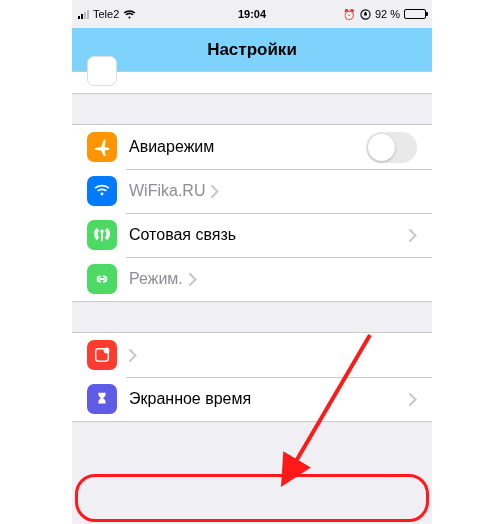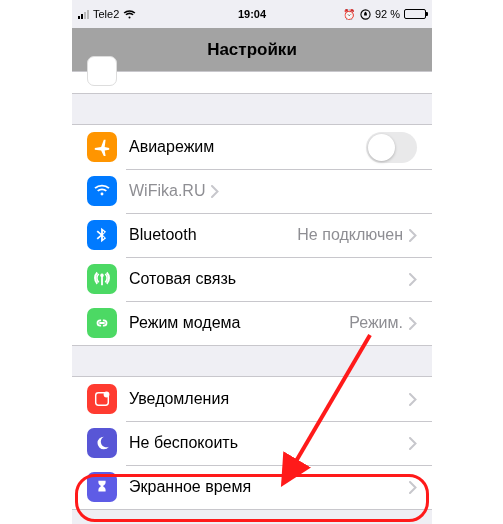--- a/index.html
+++ b/index.html
@@ -21,21 +21,21 @@
   .signal { display:flex; align-items:flex-end; gap:1px; }
   .signal i { width:2px; background:#000; display:block; }
   .signal i:nth-child(1){height:3px;} .signal i:nth-child(2){height:5px;}
   .signal i:nth-child(3){height:7px;background:#bbb;} .signal i:nth-child(4){height:9px;background:#bbb;}
   .alarm { font-size:10px; }
   .battery-shell{width:22px;height:10px;border:1px solid #000;border-radius:2px;position:relative;padding:1px;}
   .battery-shell::after{content:"";position:absolute;right:-3px;top:2px;width:2px;height:4px;background:#000;border-radius:0 1px 1px 0;}
   .battery-level{height:100%;width:22%;background:#000;}
 
   
-  .navbar { height:44px; display:flex; align-items:center; justify-content:center; background:#a3a3a3; border-bottom:1px solid #c8c7cc; }
+  .navbar { height:44px; display:flex; align-items:center; justify-content:center; background:#7dd3fc; border-bottom:1px solid #c8c7cc; }
   .navbar h1{ font-size:17px; font-weight:600; }
 
   
   .peek { height:22px; position:relative; background:#fff; border-bottom:1px solid #c8c7cc; }
   .peek .ghost{ position:absolute; left:15px; top:-16px; width:30px; height:30px; border-radius:7px; border:1px solid #ddd; background:#fff;}
 
   .group-gap{ height:30px; }
 
   .group { background:#fff; border-top:1px solid #c8c7cc; border-bottom:1px solid #c8c7cc; }
   .row { display:flex; align-items:center; height:44px; padding:15px 15px; position:relative; }
@@ -119,89 +119,64 @@
         <svg width="18" height="18" viewBox="0 0 20 20">
             <path fill="#fff" d="M10 15a1.6 1.6 0 100-3.2 1.6 1.6 0 000 3.2zm-4-4.4a6.5 6.5 0 018 0l1.5-1.5a8.7 8.7 0 00-11 0zm-3-3a11 11 0 0114 0l1.5-1.5a13.2 13.2 0 00-17 0z"></path>
           </svg>
       </span>
       <span class="value">WiFika.RU</span>
       <svg class="chev" width="8" height="13" viewBox="0 0 8 13">
           <path d="M1 1l5.5 5.5L1 12" stroke="#c7c7cc" stroke-width="2" fill="none" stroke-linecap="round"></path>
         </svg>
     </div>
 
-    <div class="row">
-      <span class="icon-slot c-blue">
-        <svg width="18" height="18" viewBox="0 0 20 20">
-            <path fill="#fff" d="M9 2v6.2L5.4 5 4 6.4 8.3 10 4 13.6 5.4 15 9 11.8V18l5.5-4.5L11 10l3.5-3.5zm2 3.3L12.7 7 11 8.4zm0 9.4v-3l1.7 1.3z"></path>
-          </svg>
-      </span>
-      <span class="label">Bluetooth</span>
-      <span class="value">Не подключен</span>
-      <svg class="chev" width="8" height="13" viewBox="0 0 8 13">
-          <path d="M1 1l5.5 5.5L1 12" stroke="#c7c7cc" stroke-width="2" fill="none" stroke-linecap="round"></path>
-        </svg>
-    </div>
 
     <div class="row">
       <span class="icon-slot c-green">
         <svg width="18" height="18" viewBox="0 0 20 20">
             <path fill="#fff" d="M10 4a2 2 0 00-1 3.7V17h2V7.7A2 2 0 0010 4zM5.5 3.5L4 2a10 10 0 000 14l1.5-1.5a8 8 0 010-11zm9 0a8 8 0 010 11L16 16a10 10 0 000-14zM7 5L5.8 3.8a7 7 0 000 10.4L7 13a5.3 5.3 0 010-8zm6 0a5.3 5.3 0 010 8l1.2 1.2a7 7 0 000-10.4z"></path>
           </svg>
       </span>
       <span class="label">Сотовая связь</span>
       <svg class="chev" width="8" height="13" viewBox="0 0 8 13">
           <path d="M1 1l5.5 5.5L1 12" stroke="#c7c7cc" stroke-width="2" fill="none" stroke-linecap="round"></path>
         </svg>
     </div>
 
     <div class="row">
       <span class="icon-slot c-green">
         <svg width="18" height="18" viewBox="0 0 20 20">
             <path fill="#fff" d="M8 6a4 4 0 00-4 4 4 4 0 004 4h1v-2H8a2 2 0 010-4h1V6zm4 0h-1v2h1a2 2 0 010 4h-1v2h1a4 4 0 000-8zm-5 3h6v2H7z"></path>
           </svg>
       </span>
-      <span class="label">Режим модема</span>
       <span class="value">Режим.</span>
       <svg class="chev" width="8" height="13" viewBox="0 0 8 13">
           <path d="M1 1l5.5 5.5L1 12" stroke="#c7c7cc" stroke-width="2" fill="none" stroke-linecap="round"></path>
         </svg>
     </div>
 
   </div>
 
   <div class="group-gap"></div>
 
   <div class="group">
 
     <div class="row">
       <span class="icon-slot c-red">
         <svg width="18" height="18" viewBox="0 0 20 20">
             <rect x="3" y="3" width="14" height="14" rx="3" fill="none" stroke="#fff" stroke-width="1.6"></rect>
             <circle cx="15" cy="5" r="3.2" fill="#fff"></circle>
           </svg>
       </span>
-      <span class="label">Уведомления</span>
-      <svg class="chev" width="8" height="13" viewBox="0 0 8 13">
-          <path d="M1 1l5.5 5.5L1 12" stroke="#c7c7cc" stroke-width="2" fill="none" stroke-linecap="round"></path>
-        </svg>
-    </div>
-
-
-    <div class="row">
-      <span class="icon-slot c-purple">
-        <svg width="18" height="18" viewBox="0 0 20 20">
-            <path fill="#fff" d="M12 3a7 7 0 100 14 7 7 0 005.7-2.9A6 6 0 0112 3z"></path>
-          </svg>
-      </span>
-      <span class="label">Не беспокоить</span>
-      <svg class="chev" width="8" height="13" viewBox="0 0 8 13">
-          <path d="M1 1l5.5 5.5L1 12" stroke="#c7c7cc" stroke-width="2" fill="none" stroke-linecap="round"></path>
-        </svg>
-    </div>
+      <svg class="chev" width="8" height="13" viewBox="0 0 8 13">
+          <path d="M1 1l5.5 5.5L1 12" stroke="#c7c7cc" stroke-width="2" fill="none" stroke-linecap="round"></path>
+        </svg>
+    </div>
+
+
 
     <div class="row">
       <span class="icon-slot c-violet">
         <svg width="18" height="18" viewBox="0 0 20 20">
             <path fill="#fff" d="M6 3h8v2c0 2-2 3-3 4 1 1 3 2 3 4v2H6v-2c0-2 2-3 3-4-1-1-3-2-3-4z"></path>
           </svg>
       </span>
       <span class="label">Экранное время</span>
       <svg class="chev" width="8" height="13" viewBox="0 0 8 13">
           <path d="M1 1l5.5 5.5L1 12" stroke="#c7c7cc" stroke-width="2" fill="none" stroke-linecap="round"></path>

